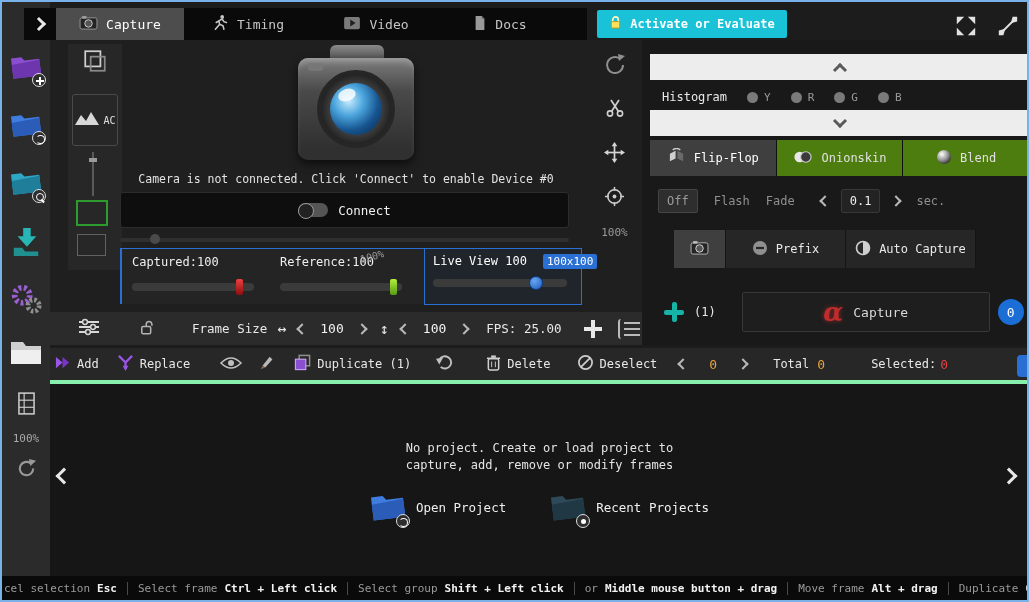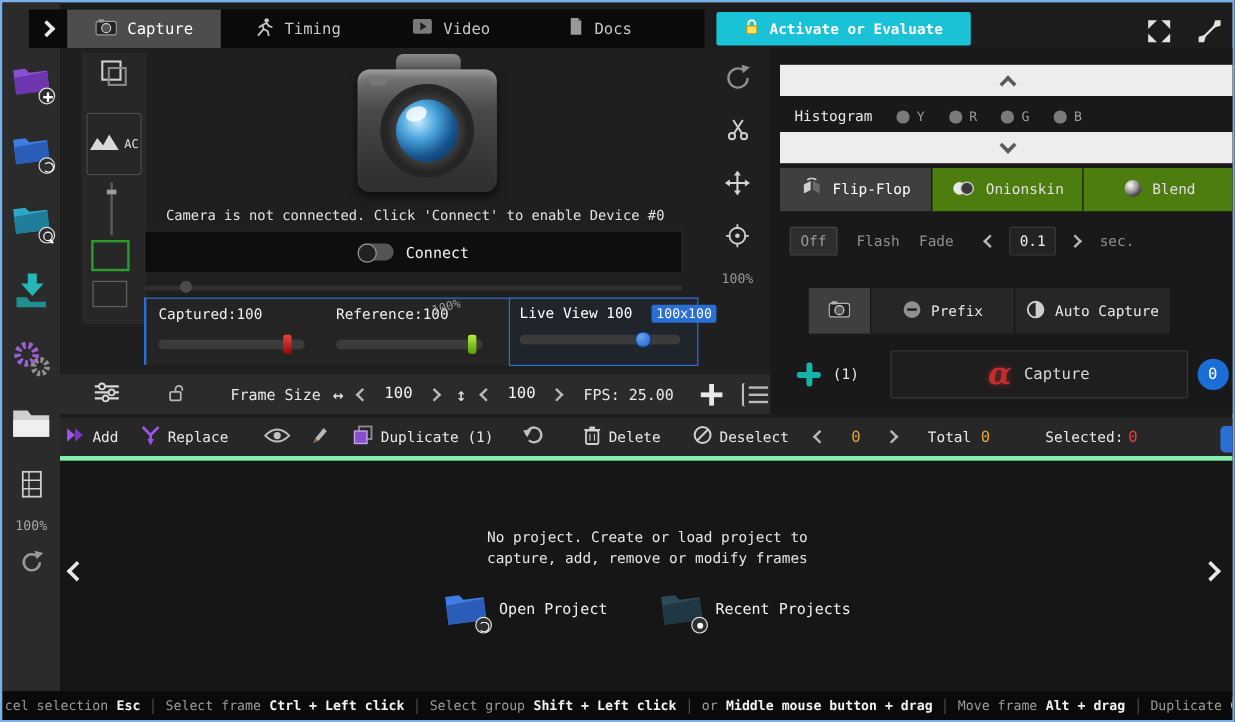--- a/index.html
+++ b/index.html
@@ -30,21 +30,21 @@
   .fbadge.dot::before{content:"";position:absolute;left:3.5px;top:3.5px;width:5px;height:5px;border-radius:50%;background:#fff;}
   .side-zoom{position:absolute;left:0;top:430px;width:48px;text-align:center;font-size:11px;color:#a8a8a8;}
 
   
   .tabstrip{position:absolute;left:22px;top:6px;width:563px;height:32px;background:#0a0a0a;
             display:flex;align-items:center;}
   .strip-chv{margin:0 12px 0 10px;}
   .tab{height:100%;display:flex;align-items:center;justify-content:center;gap:8px;
        width:128px;font-size:13px;color:#c6c6c6;cursor:default;}
   .tab.active{background:#4d4d4d;color:#fff;}
-  .activate-btn{position:absolute;left:595px;top:8px;width:212px;height:28px;background:#19c2d6;
+  .activate-btn{position:absolute;left:595px;top:8px;width:190px;height:28px;background:#19c2d6;
        border-radius:2px;display:flex;align-items:center;justify-content:center;gap:8px;
        color:#fff;font-size:12px;font-weight:bold;}
   .win-icon{position:absolute;top:13px;width:24px;height:22px;}
 
   
   .camera-panel{position:absolute;left:48px;top:38px;width:592px;height:272px;background:#1f1f1f;}
   .tools-col-bg{position:absolute;left:18px;top:4px;width:54px;height:226px;background:#272727;}
   .cp-tool{position:absolute;display:flex;justify-content:center;align-items:center;}
   .ac-box{position:absolute;left:22px;top:54px;width:46px;height:52px;border:1px solid #4a4a4a;border-radius:3px;
           display:flex;flex-direction:row;align-items:center;justify-content:center;gap:3px;}
@@ -117,21 +117,21 @@
   .ch-dot{width:11px;height:11px;border-radius:50%;background:#7a7a7a;display:inline-block;}
   .ch-item{display:flex;align-items:center;gap:6px;color:#9a9a9a;font-size:11px;margin-left:20px;}
   .mode-tabs{position:absolute;left:8px;right:0;top:100px;height:36px;display:flex;}
   .mode-tab{flex:1;display:flex;align-items:center;justify-content:center;gap:8px;background:#4d7c0f;
            color:#e0e0e0;font-size:12px;border-right:1px solid #101010;}
   .mode-tab.active{background:#3f3f3f;color:#fff;}
   .ff-row{position:absolute;left:8px;right:0;top:142px;height:38px;display:flex;align-items:center;font-size:12px;}
   .chip{background:#2e2e2e;border:1px solid #454545;border-radius:2px;color:#9a9a9a;padding:4px 8px;}
   .chip.val{background:#232323;border-color:#383838;color:#efefef;}
   .ff-flat{color:#8f8f8f;}
-  .cap-tabs{position:absolute;left:8px;right:0;top:200px;height:38px;display:flex;padding-left:24px;}
+  .cap-tabs{position:absolute;left:8px;right:0;top:190px;height:38px;display:flex;padding-left:24px;}
   .cap-tab{display:flex;align-items:center;justify-content:center;gap:8px;background:#262626;
            color:#e8e8e8;font-size:12px;border-right:1px solid #141414;}
   .cap-tab.active{background:#3f3f3f;}
   .cap-row{position:absolute;left:8px;right:0;top:250px;height:44px;display:flex;align-items:center;}
   .plus-teal{position:relative;width:20px;height:20px;margin-left:14px;}
   .plus-teal::before{content:"";position:absolute;left:0;top:7.5px;width:20px;height:5px;background:#16b3a6;border-radius:2px;}
   .plus-teal::after{content:"";position:absolute;left:7.5px;top:0;width:5px;height:20px;background:#16b3a6;border-radius:2px;}
   .cap-count{margin-left:10px;font-size:12px;color:#e8e8e8;}
   .capture-btn{margin-left:26px;width:248px;height:40px;background:#1e1e1e;border:1px solid #383838;border-radius:2px;
            display:flex;align-items:center;justify-content:center;gap:10px;color:#d8d8d8;font-size:13px;}

